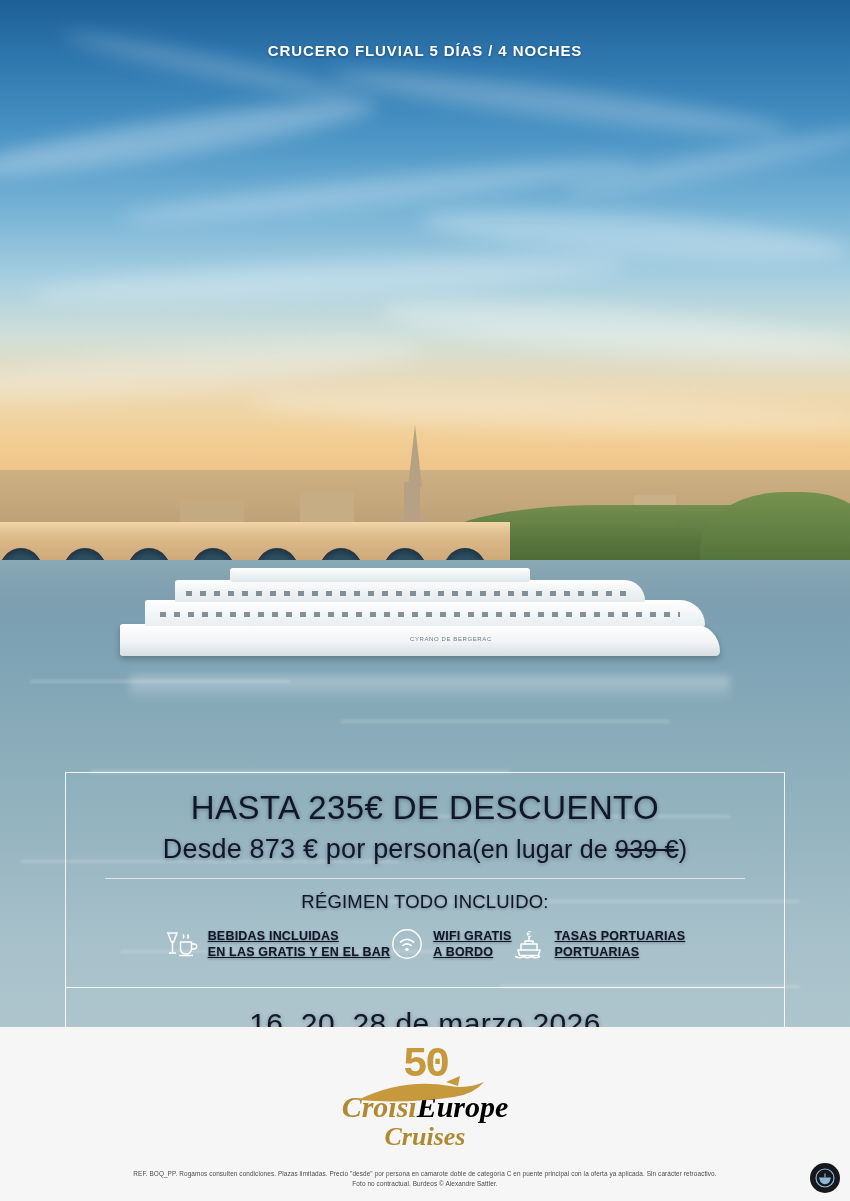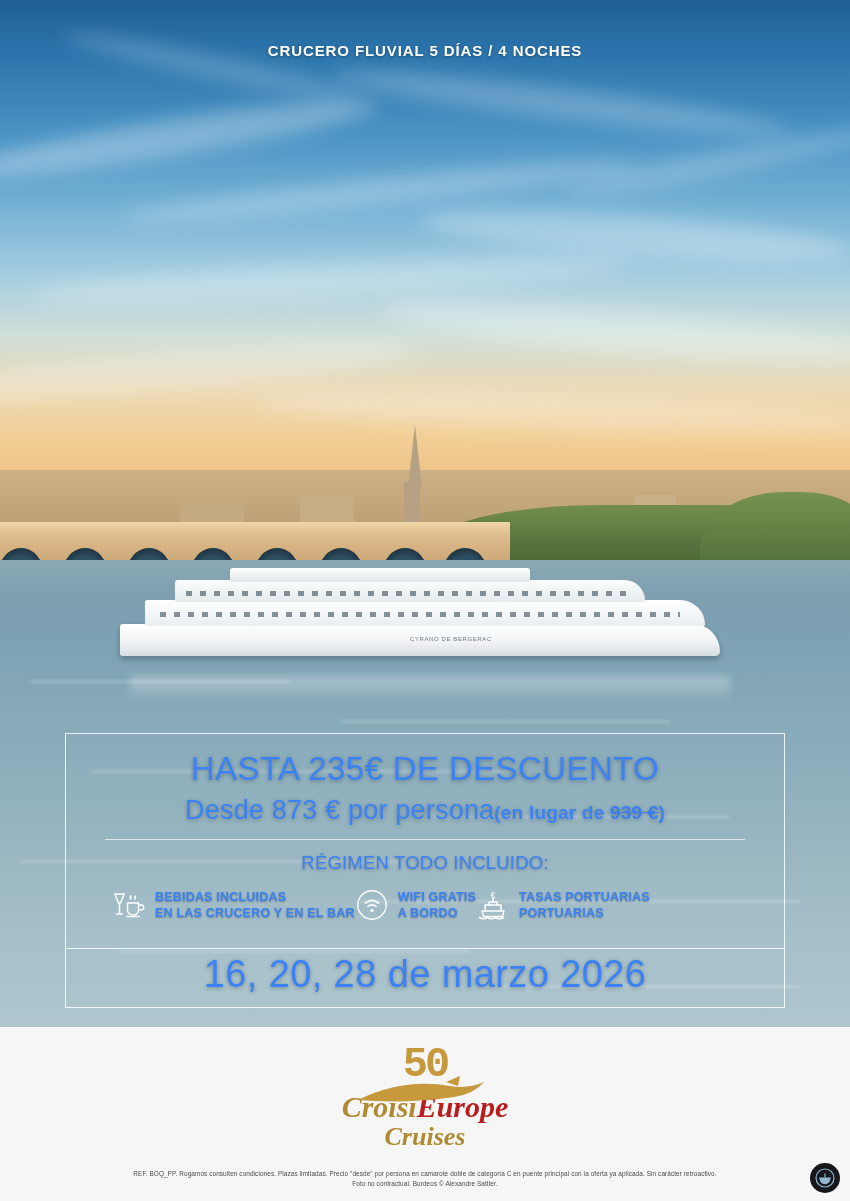--- a/index.html
+++ b/index.html
@@ -245,66 +245,67 @@
     font-size: 15.5px;
     font-weight: bold;
     letter-spacing: .2px;
     color: #ffffff;
     text-shadow: 0 1px 3px rgba(0,0,0,.35);
   }
 
   
   .offer {
     position: absolute;
-    left: 65px; top: 733px;
+    left: 65px; top: 772px;
     width: 718px;
     border: 1px solid rgba(255,255,255,.85);
-    color: #3b82f6;
+    color: #0f172a;
     text-align: center;
     padding-bottom: 0;
   }
   .offer-inner { padding: 18px 20px 10px; }
   .offer-head {
     font-size: 33px;
     font-weight: 500;
     letter-spacing: .4px;
     line-height: 1.05;
     text-shadow: 0 1px 4px rgba(0,0,0,.3);
   }
   .offer-price {
     margin-top: 8px;
     font-size: 27px;
     font-weight: 500;
     letter-spacing: .2px;
     text-shadow: 0 1px 4px rgba(0,0,0,.3);
   }
   .offer-price .small {
-    font-size: 19px;
-    font-weight: 700;
+    font-size: 25px;
+    font-weight: 400;
   }
   .strike { text-decoration: line-through; }
   .divider {
     margin: 13px auto 0;
     width: 640px;
     height: 1px;
     background: rgba(255,255,255,.65);
   }
   .regime {
     margin-top: 12px;
     font-size: 18.5px;
     font-weight: 400;
     letter-spacing: .2px;
     text-shadow: 0 1px 3px rgba(0,0,0,.3);
   }
   .perks {
     margin: 14px 0 16px;
     display: flex;
-    justify-content: flex-start;
+    justify-content: center;
     padding: 0 26px;
     align-items: center;
+    text-decoration: underline;
   }
   .perk {
     display: flex;
     align-items: center;
     gap: 9px;
     text-align: left;
   }
   .perk-ico {
     width: 34px; height: 34px;
     flex: 0 0 34px;
@@ -312,22 +313,22 @@
   }
   .perk-txt {
     font-size: 12.5px;
     font-weight: bold;
     line-height: 1.28;
     letter-spacing: .2px;
     text-shadow: 0 1px 2px rgba(0,0,0,.35);
   }
   .dates-bar {
     border-top: 1px solid rgba(255,255,255,.85);
-    padding: 4px 0 11px;
-    font-size: 38px;
+    padding: 19px 0 11px;
+    font-size: 30px;
     font-weight: 500;
     letter-spacing: .4px;
     text-shadow: 0 1px 4px rgba(0,0,0,.3);
   }
 
   
   .footer {
     position: absolute;
     left: 0; top: 1027px;
     width: 850px; height: 174px;
@@ -359,21 +360,21 @@
   }
   .logo-name {
     margin-top: 6px;
     font-size: 30px;
     color: #b08a33;
     font-family: "Liberation Serif", serif;
     font-style: italic;
     font-weight: bold;
     line-height: 1.02;
   }
-  .logo-name .eu { color: #b91c1c; }
+  .logo-name .eu { color: #000000; }
   .logo-sub {
     font-size: 26px;
     color: #b08a33;
     font-family: "Liberation Serif", serif;
     font-style: italic;
     font-weight: bold;
     line-height: 1.05;
   }
   .legal {
     position: absolute;
@@ -483,21 +484,21 @@
                   <path d="M15.5 14 h11 v7 a5 5 0 0 1 -5 5 h-1 a5 5 0 0 1 -5 -5 z"></path>
                   <path d="M26.8 16 h2.4 a2.4 2.4 0 0 1 0 5 h-2.4"></path>
                   <path d="M14 27.5 h14"></path>
                   <path d="M18 10.5 q1.6 -2 0 -4"></path>
                   <path d="M22.5 10.5 q1.6 -2 0 -4"></path>
                 </g>
               </svg>
             </span>
             <span class="perk-txt">
               <span>BEBIDAS INCLUIDAS</span><br>
-              <span>EN LAS CRUCERO Y EN EL BAR</span>
+              <span>EN LAS GRATIS Y EN EL BAR</span>
             </span>
           </div>
 
           <div class="perk">
             <span class="perk-ico">
               <svg width="32" height="32" viewBox="0 0 32 32" aria-hidden="true">
                 <circle cx="16" cy="16" r="14.2" fill="none" stroke="#ffffff" stroke-width="1.4"></circle>
                 <g fill="none" stroke="#ffffff" stroke-width="1.7" stroke-linecap="round">
                   <path d="M9.5 14 q6.5 -5.4 13 0"></path>
                   <path d="M12 17.4 q4 -3.2 8 0"></path>

